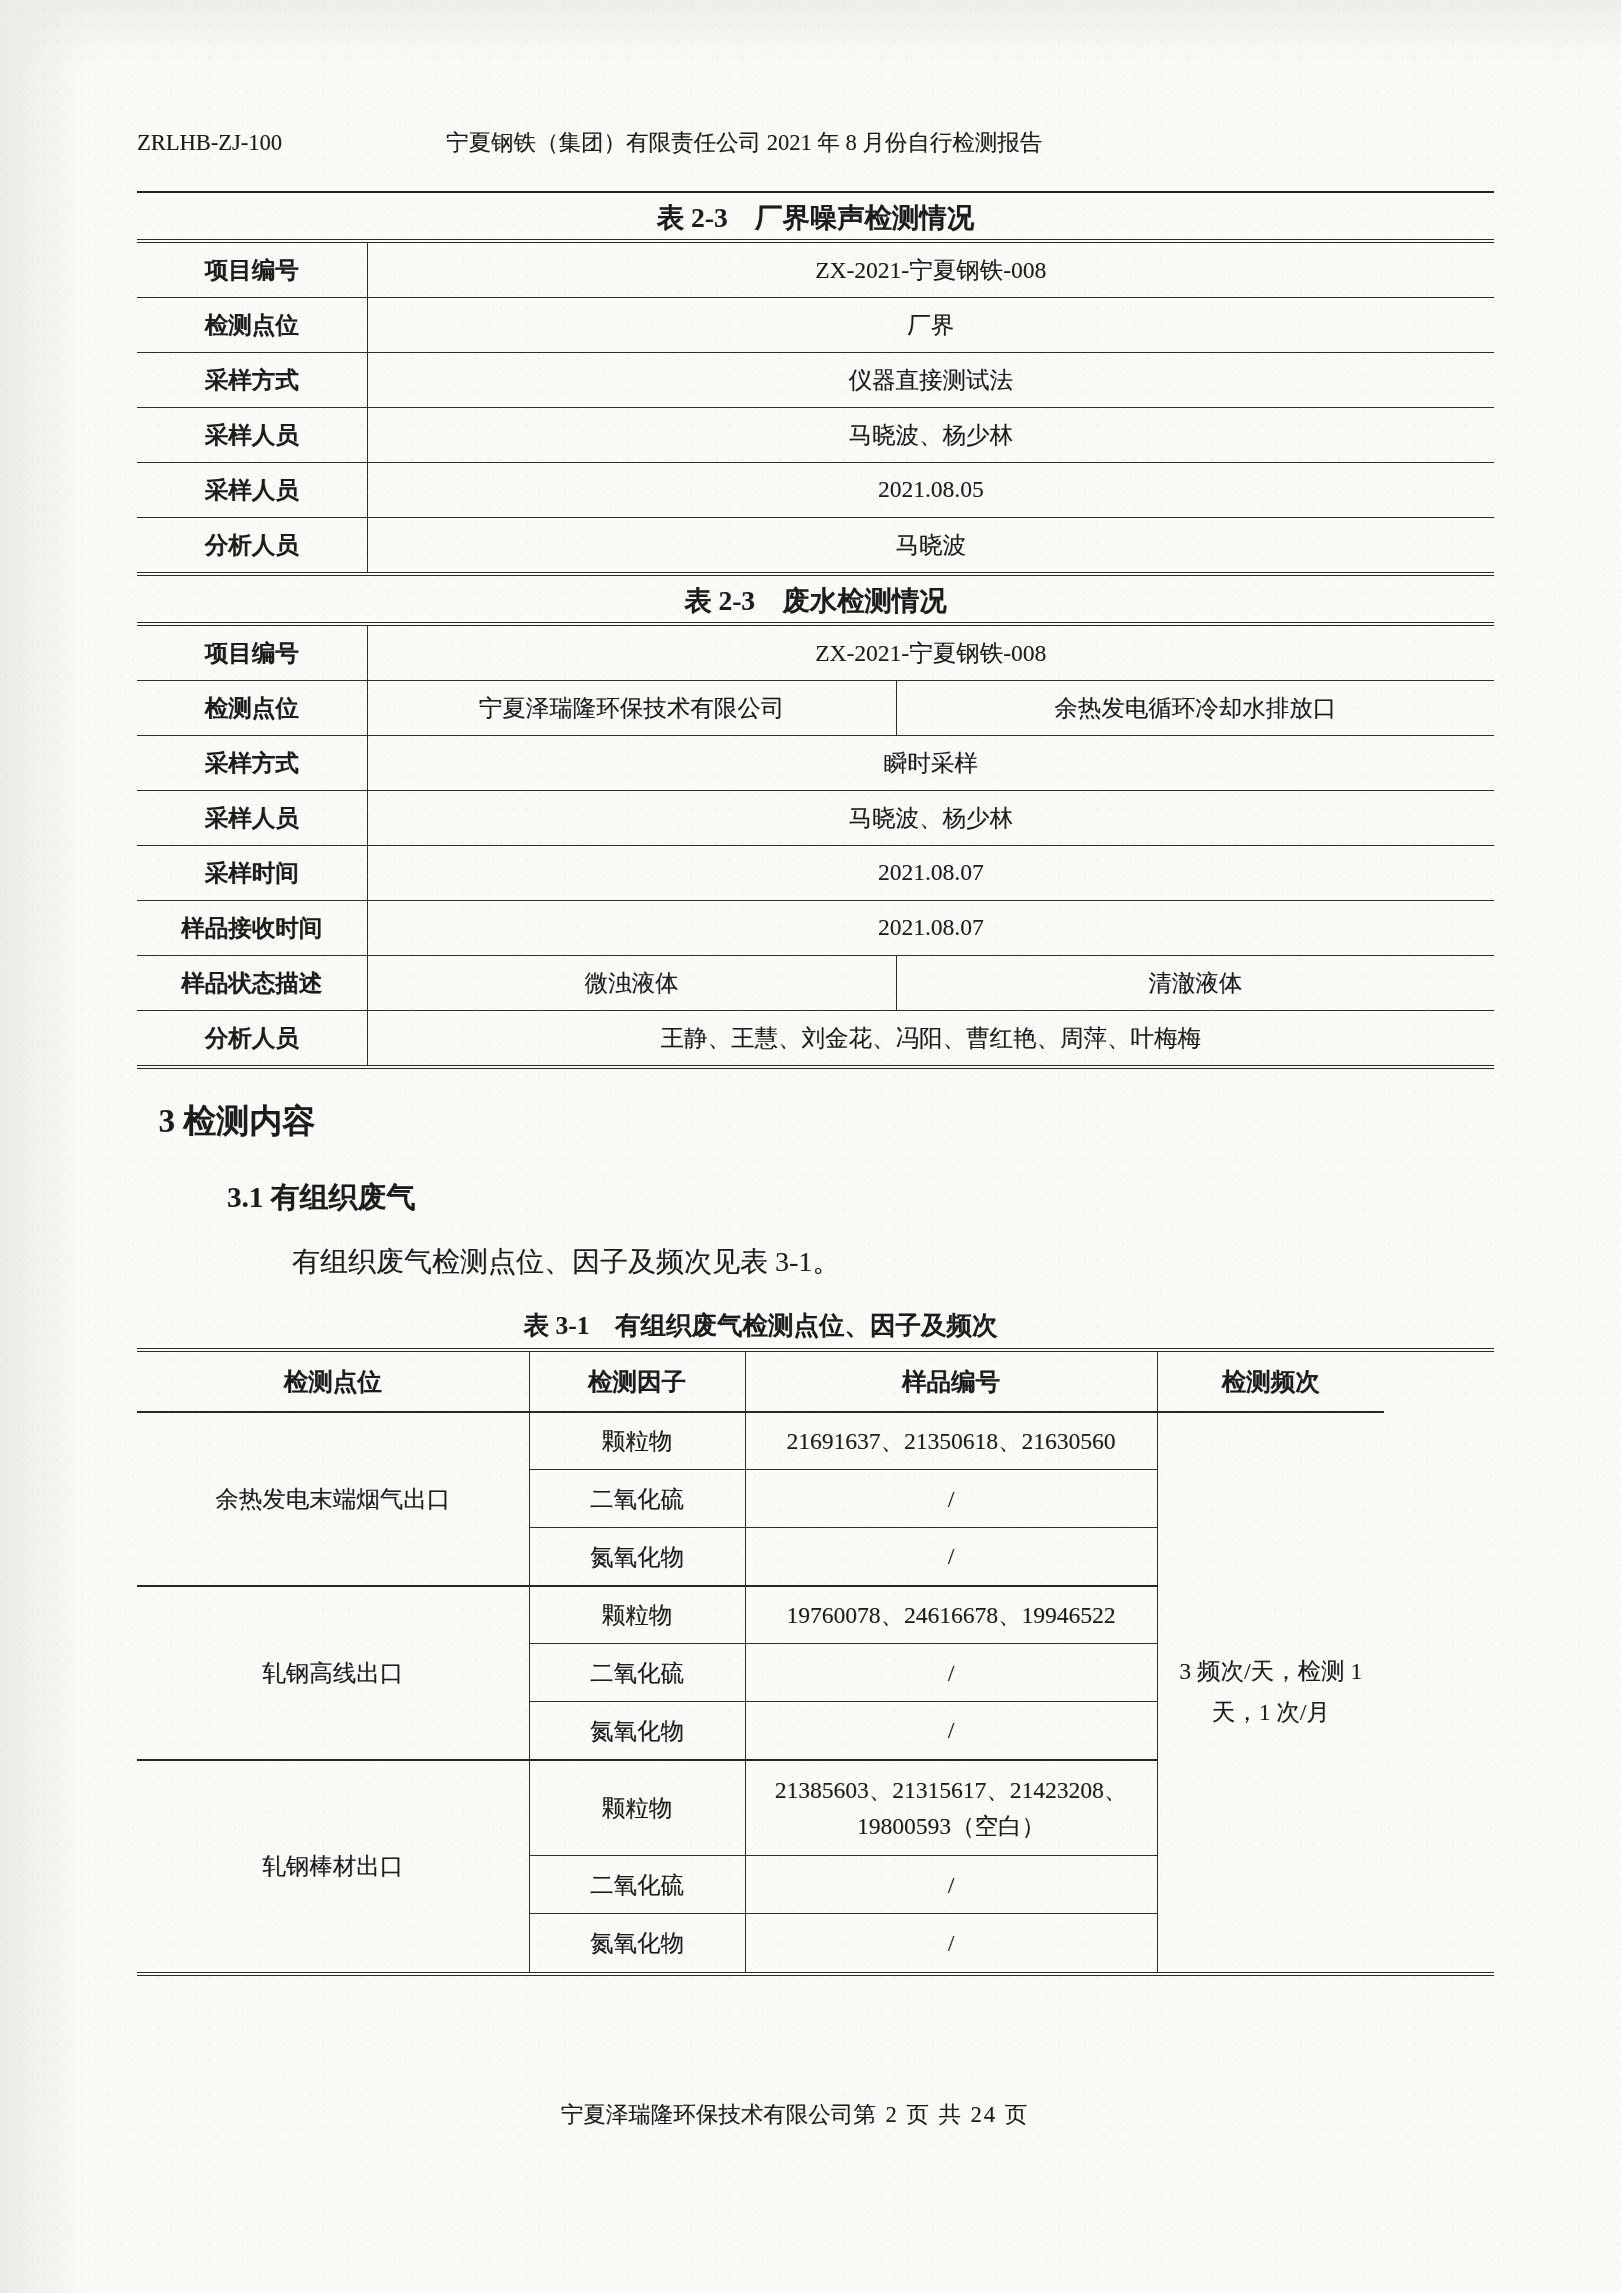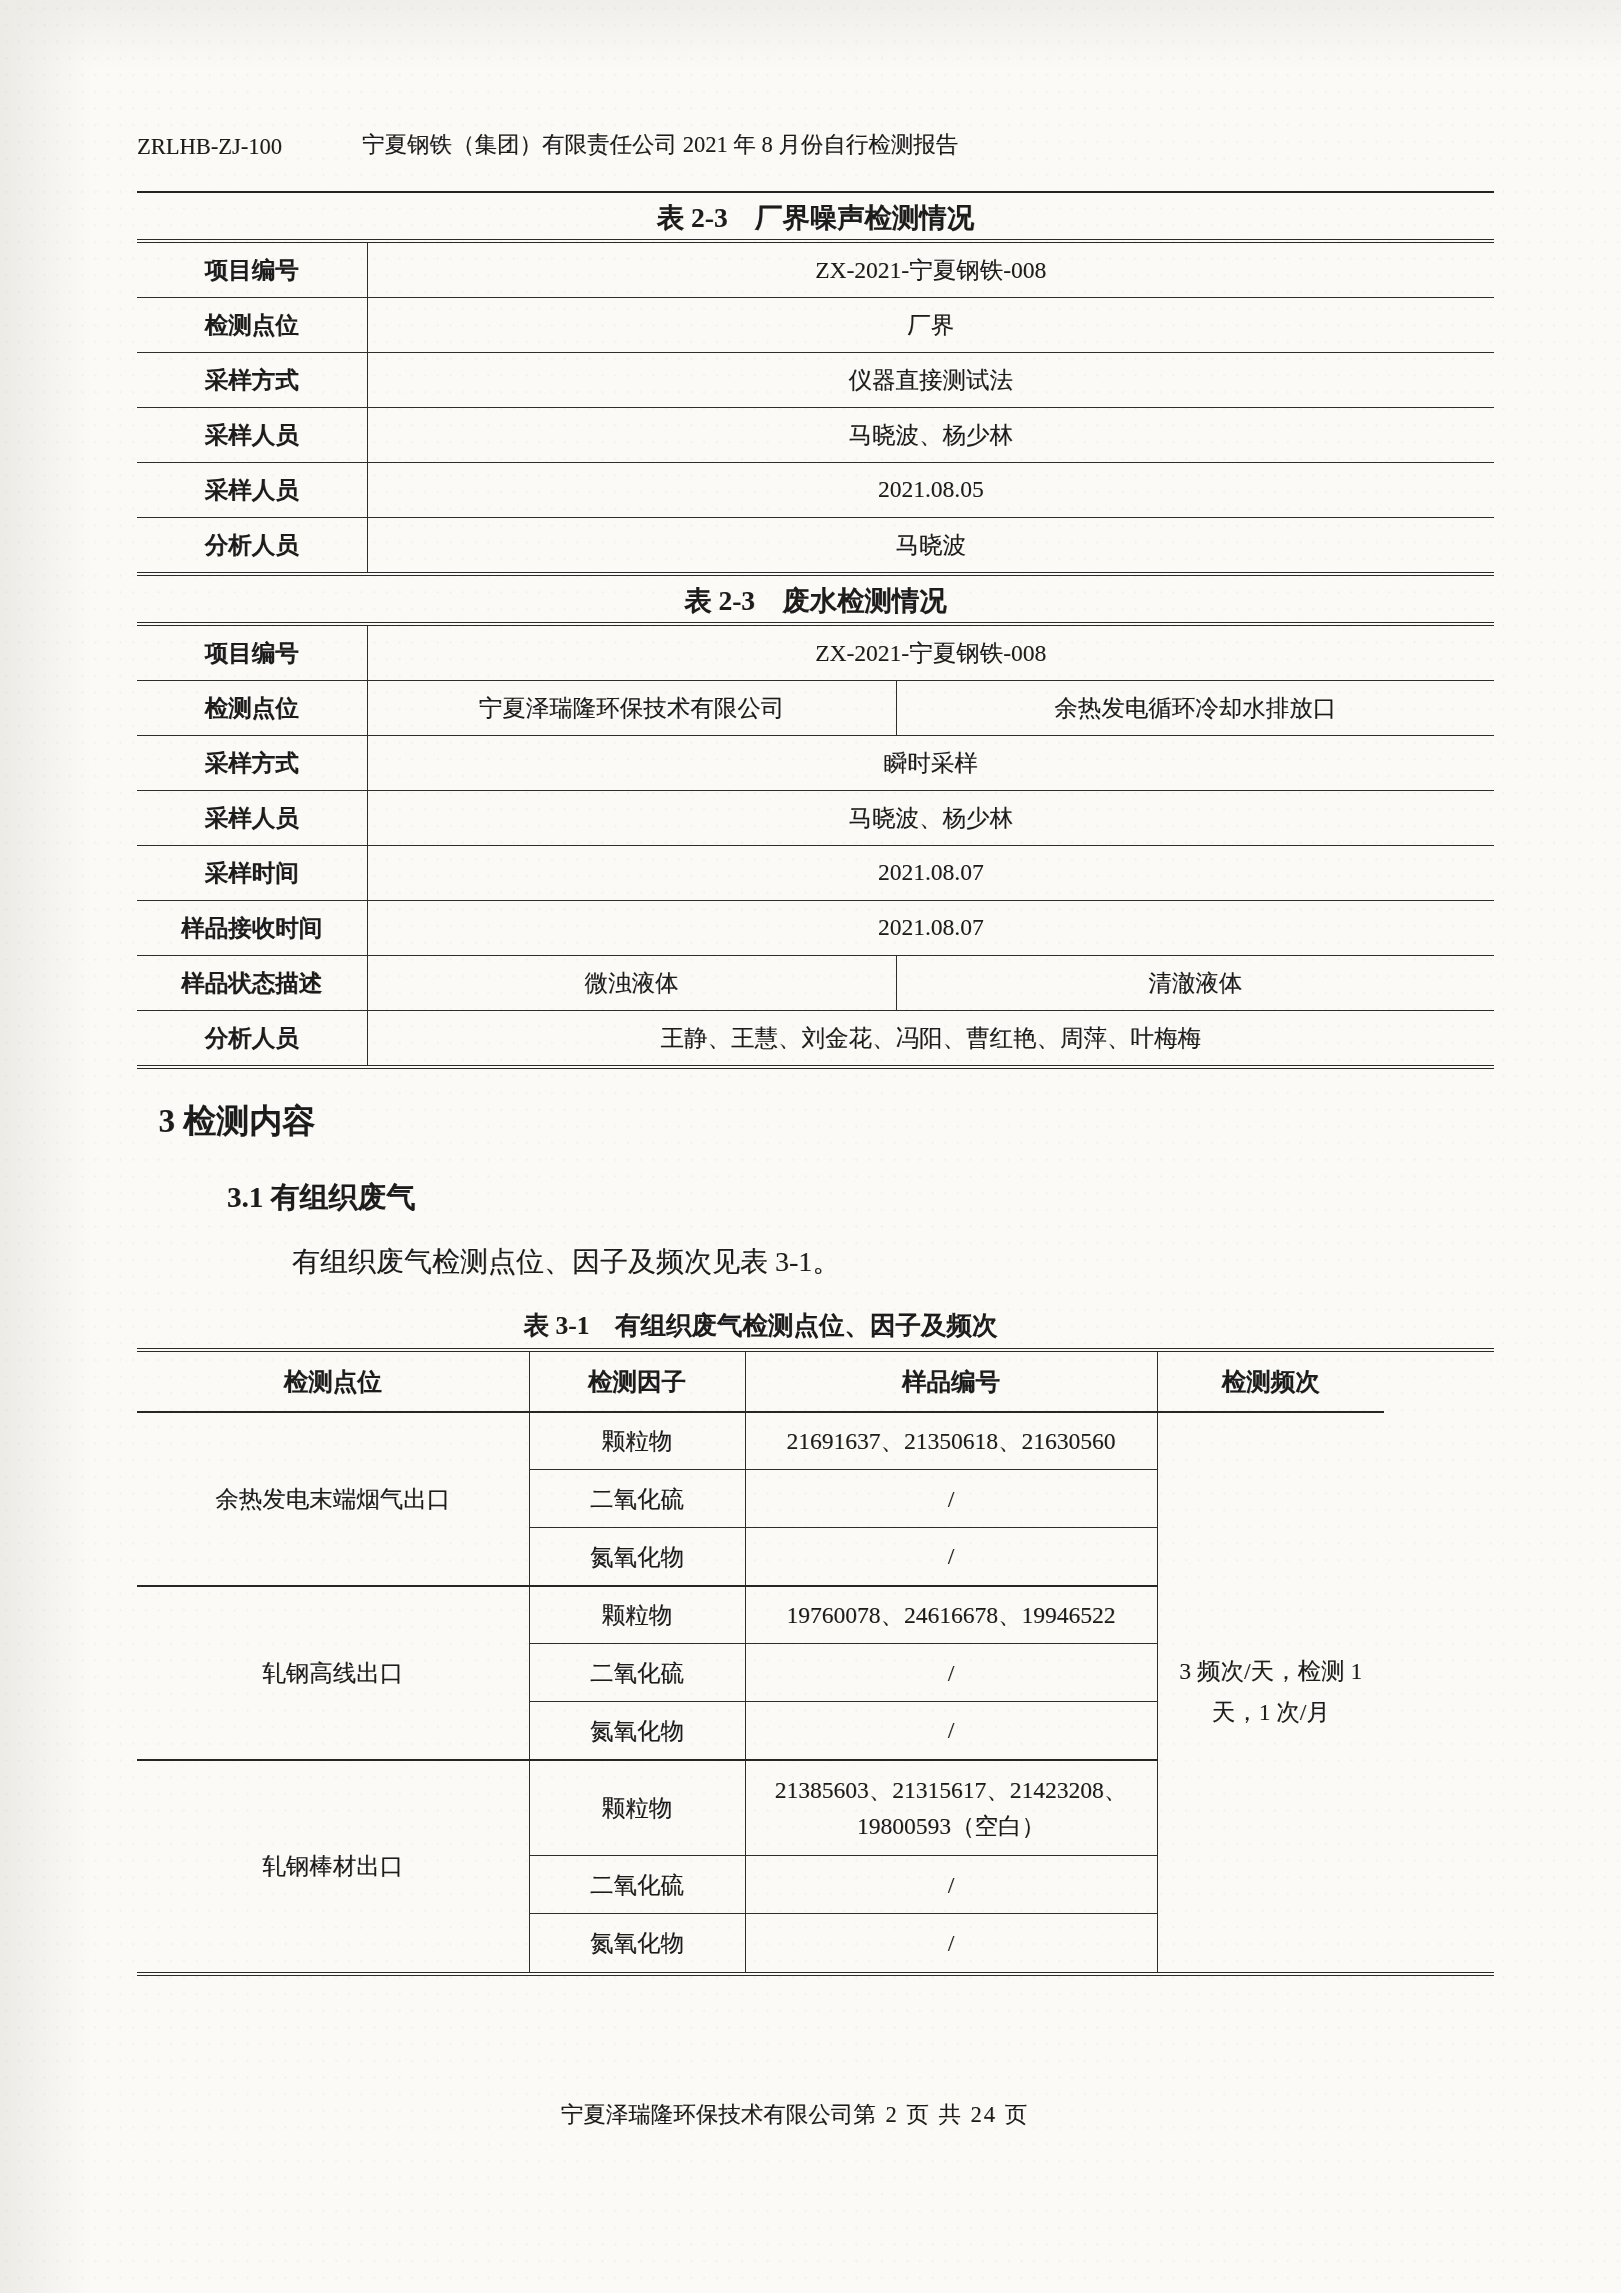--- a/index.html
+++ b/index.html
@@ -18,23 +18,23 @@
       radial-gradient(rgba(110,105,95,0.035) 1px, transparent 1.2px),
       linear-gradient(90deg,#ecebe6 0px, rgba(236,235,230,0) 93px),
       linear-gradient(180deg,#f0eeea 0px, rgba(240,238,234,0) 69px);
     background-size:12.7px 16.7px, 28px 22.5px, 100% 100%, 100% 100%;
     overflow:hidden;
     text-shadow:0.4px 0.4px 0.6px rgba(40,40,40,0.35);
   }
   .content{position:absolute;left:137px;top:125px;width:1357px;}
 
   
-  .doc-header{display:flex;align-items:flex-end;height:35px;font-size:22.5px;}
+  .doc-header{display:flex;align-items:center;height:35px;font-size:22.5px;gap:23px;}
   .doc-code{width:225px;}
-  .doc-title{}
+  .doc-title{margin-left:61px;}
   .header-rule{margin-top:31px;border-top:2.9px solid #242424;height:0;}
 
   
   .table-title{font-weight:bold;font-size:27.4px;text-align:center;line-height:41px;margin-top:4.9px;}
   .table-title.small{font-size:25.5px;line-height:37px;margin-top:23.5px;width:1247px;}
 
   
   table.kv{border-collapse:collapse;width:1357px;table-layout:fixed;
            border-top:4.9px double #2a2a2a;border-bottom:4.9px double #2a2a2a;}
   table.kv td{border-top:1.5px solid #2e2e2e;height:54px;text-align:center;

